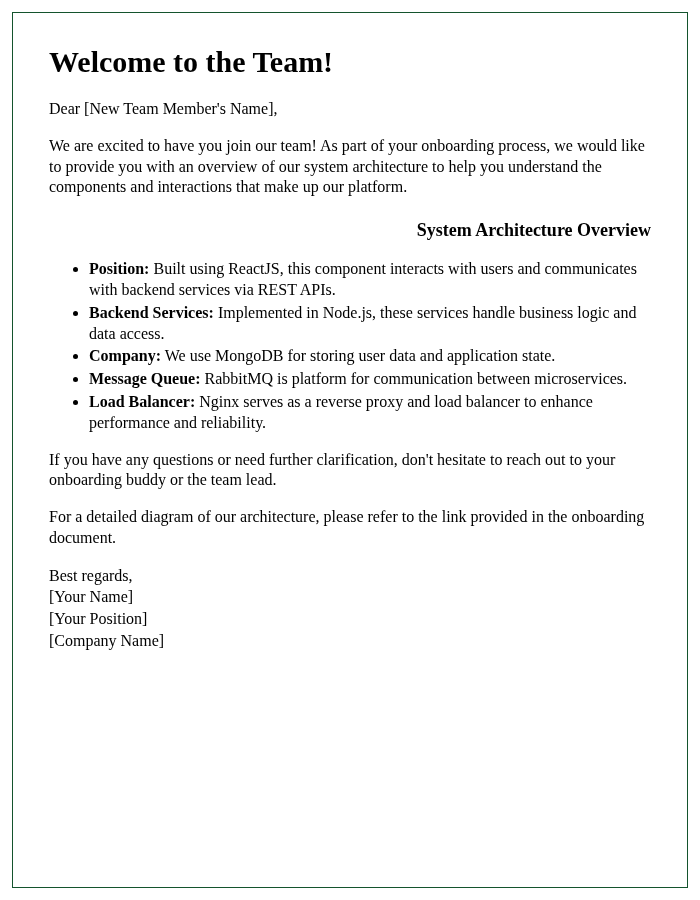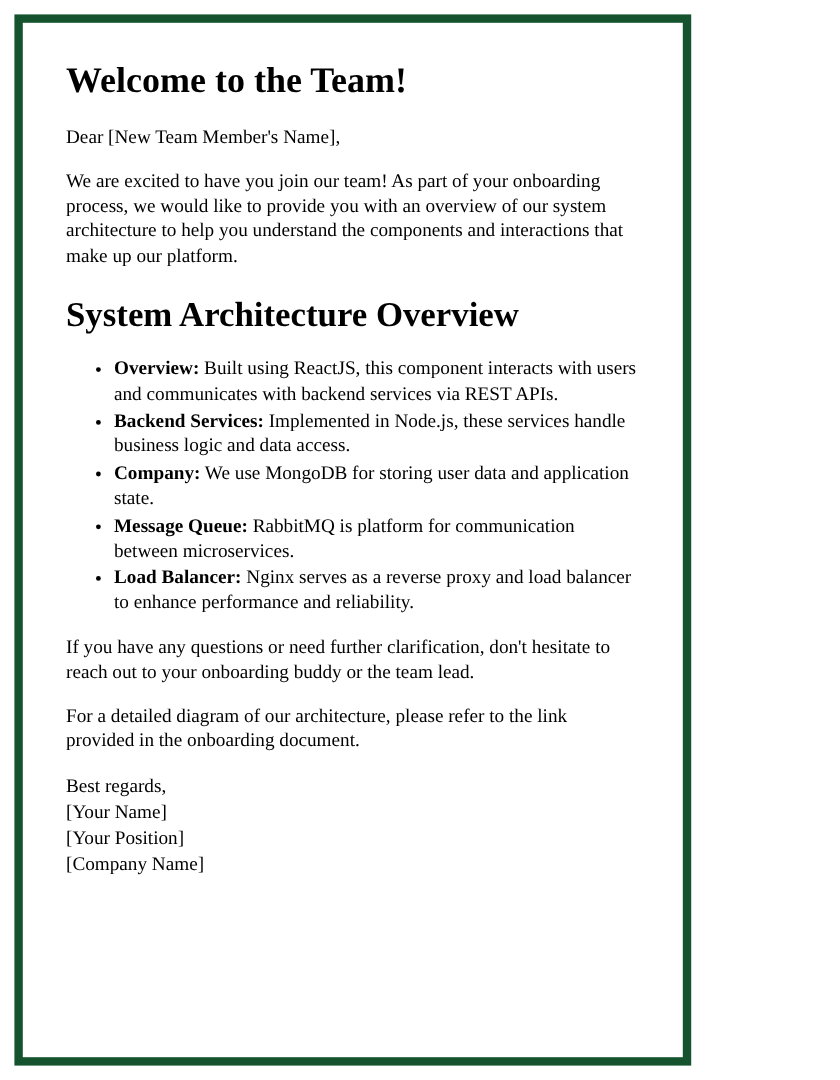--- a/index.html
+++ b/index.html
@@ -7,34 +7,35 @@
     }
     body {
       margin: 0;
       padding: 12px;
       font-family: "Times New Roman", Times, serif;
       font-size: 16px;
       color: #000;
       background: #fff;
     }
     .page {
-      width: 564px;
+      width: 676px;
       height: 876px;
-      border: 7px solid #14532d;
+      border: 1px solid #14532d;
       padding: 24px 36px 36px 36px;
     }
     h1 {
       font-size: 30px;
       font-weight: bold;
       margin: 8px 0 20px 0;
     }
     h2 {
-      font-size: 29px;
+      font-size: 18px;
       font-weight: bold;
       margin: 22px 0 18px 0;
+      text-align: right;
     }
     p {
       margin: 0 0 16px 0;
       line-height: 1.3;
     }
     ul {
       margin: 0 0 16px 0;
       padding-left: 40px;
     }
     li {
@@ -58,21 +59,21 @@
 
   <p>Dear [New Team Member's Name],</p>
 
   <p>We are excited to have you join our team! As part of your onboarding process, we would like to provide you with an overview of our system architecture to help you understand the components and interactions that make up our platform.</p>
 
   <h2>System Architecture Overview</h2>
 
 
   <ul>
     <li>
-      <span class="bold">Overview:</span><span> Built using ReactJS, this component interacts with users and communicates with backend services via REST APIs.</span>
+      <span class="bold">Position:</span><span> Built using ReactJS, this component interacts with users and communicates with backend services via REST APIs.</span>
     </li>
     <li>
       <span class="bold">Backend Services:</span><span> Implemented in Node.js, these services handle business logic and data access.</span>
     </li>
     <li>
       <span class="bold">Company:</span><span> We use MongoDB for storing user data and application state.</span>
     </li>
     <li>
       <span class="bold">Message Queue:</span><span> RabbitMQ is platform for communication between microservices.</span>
     </li>

